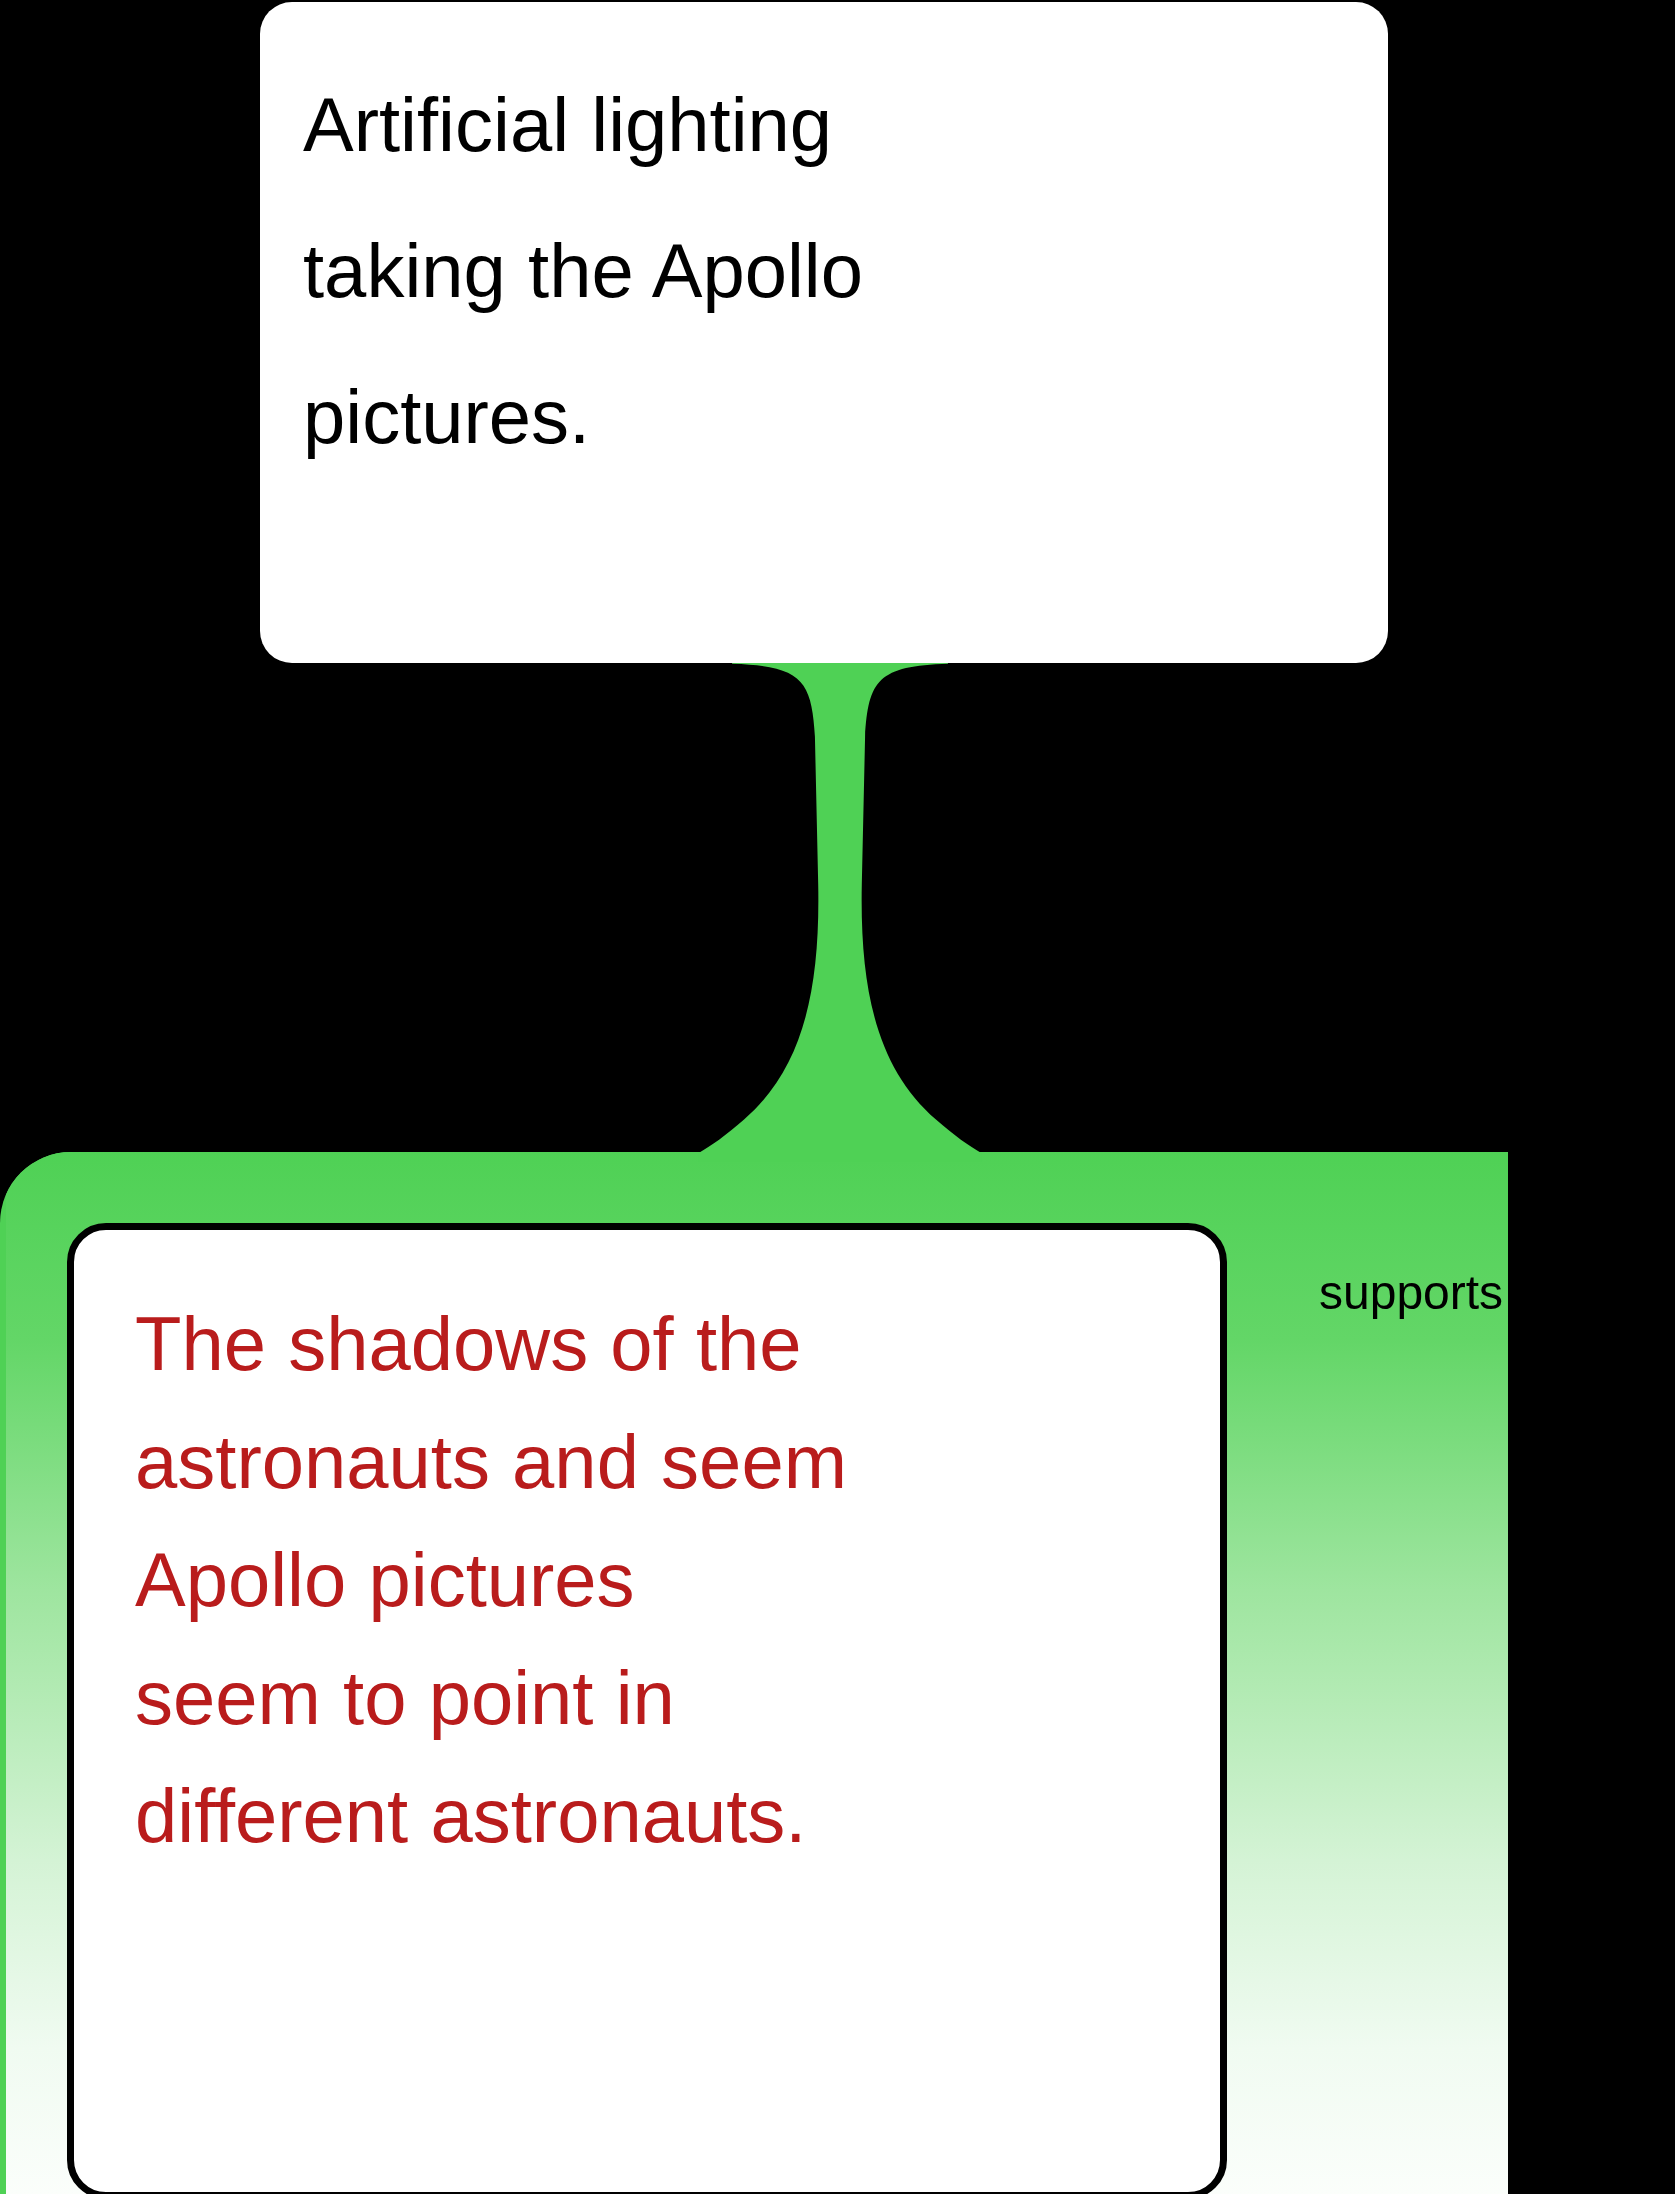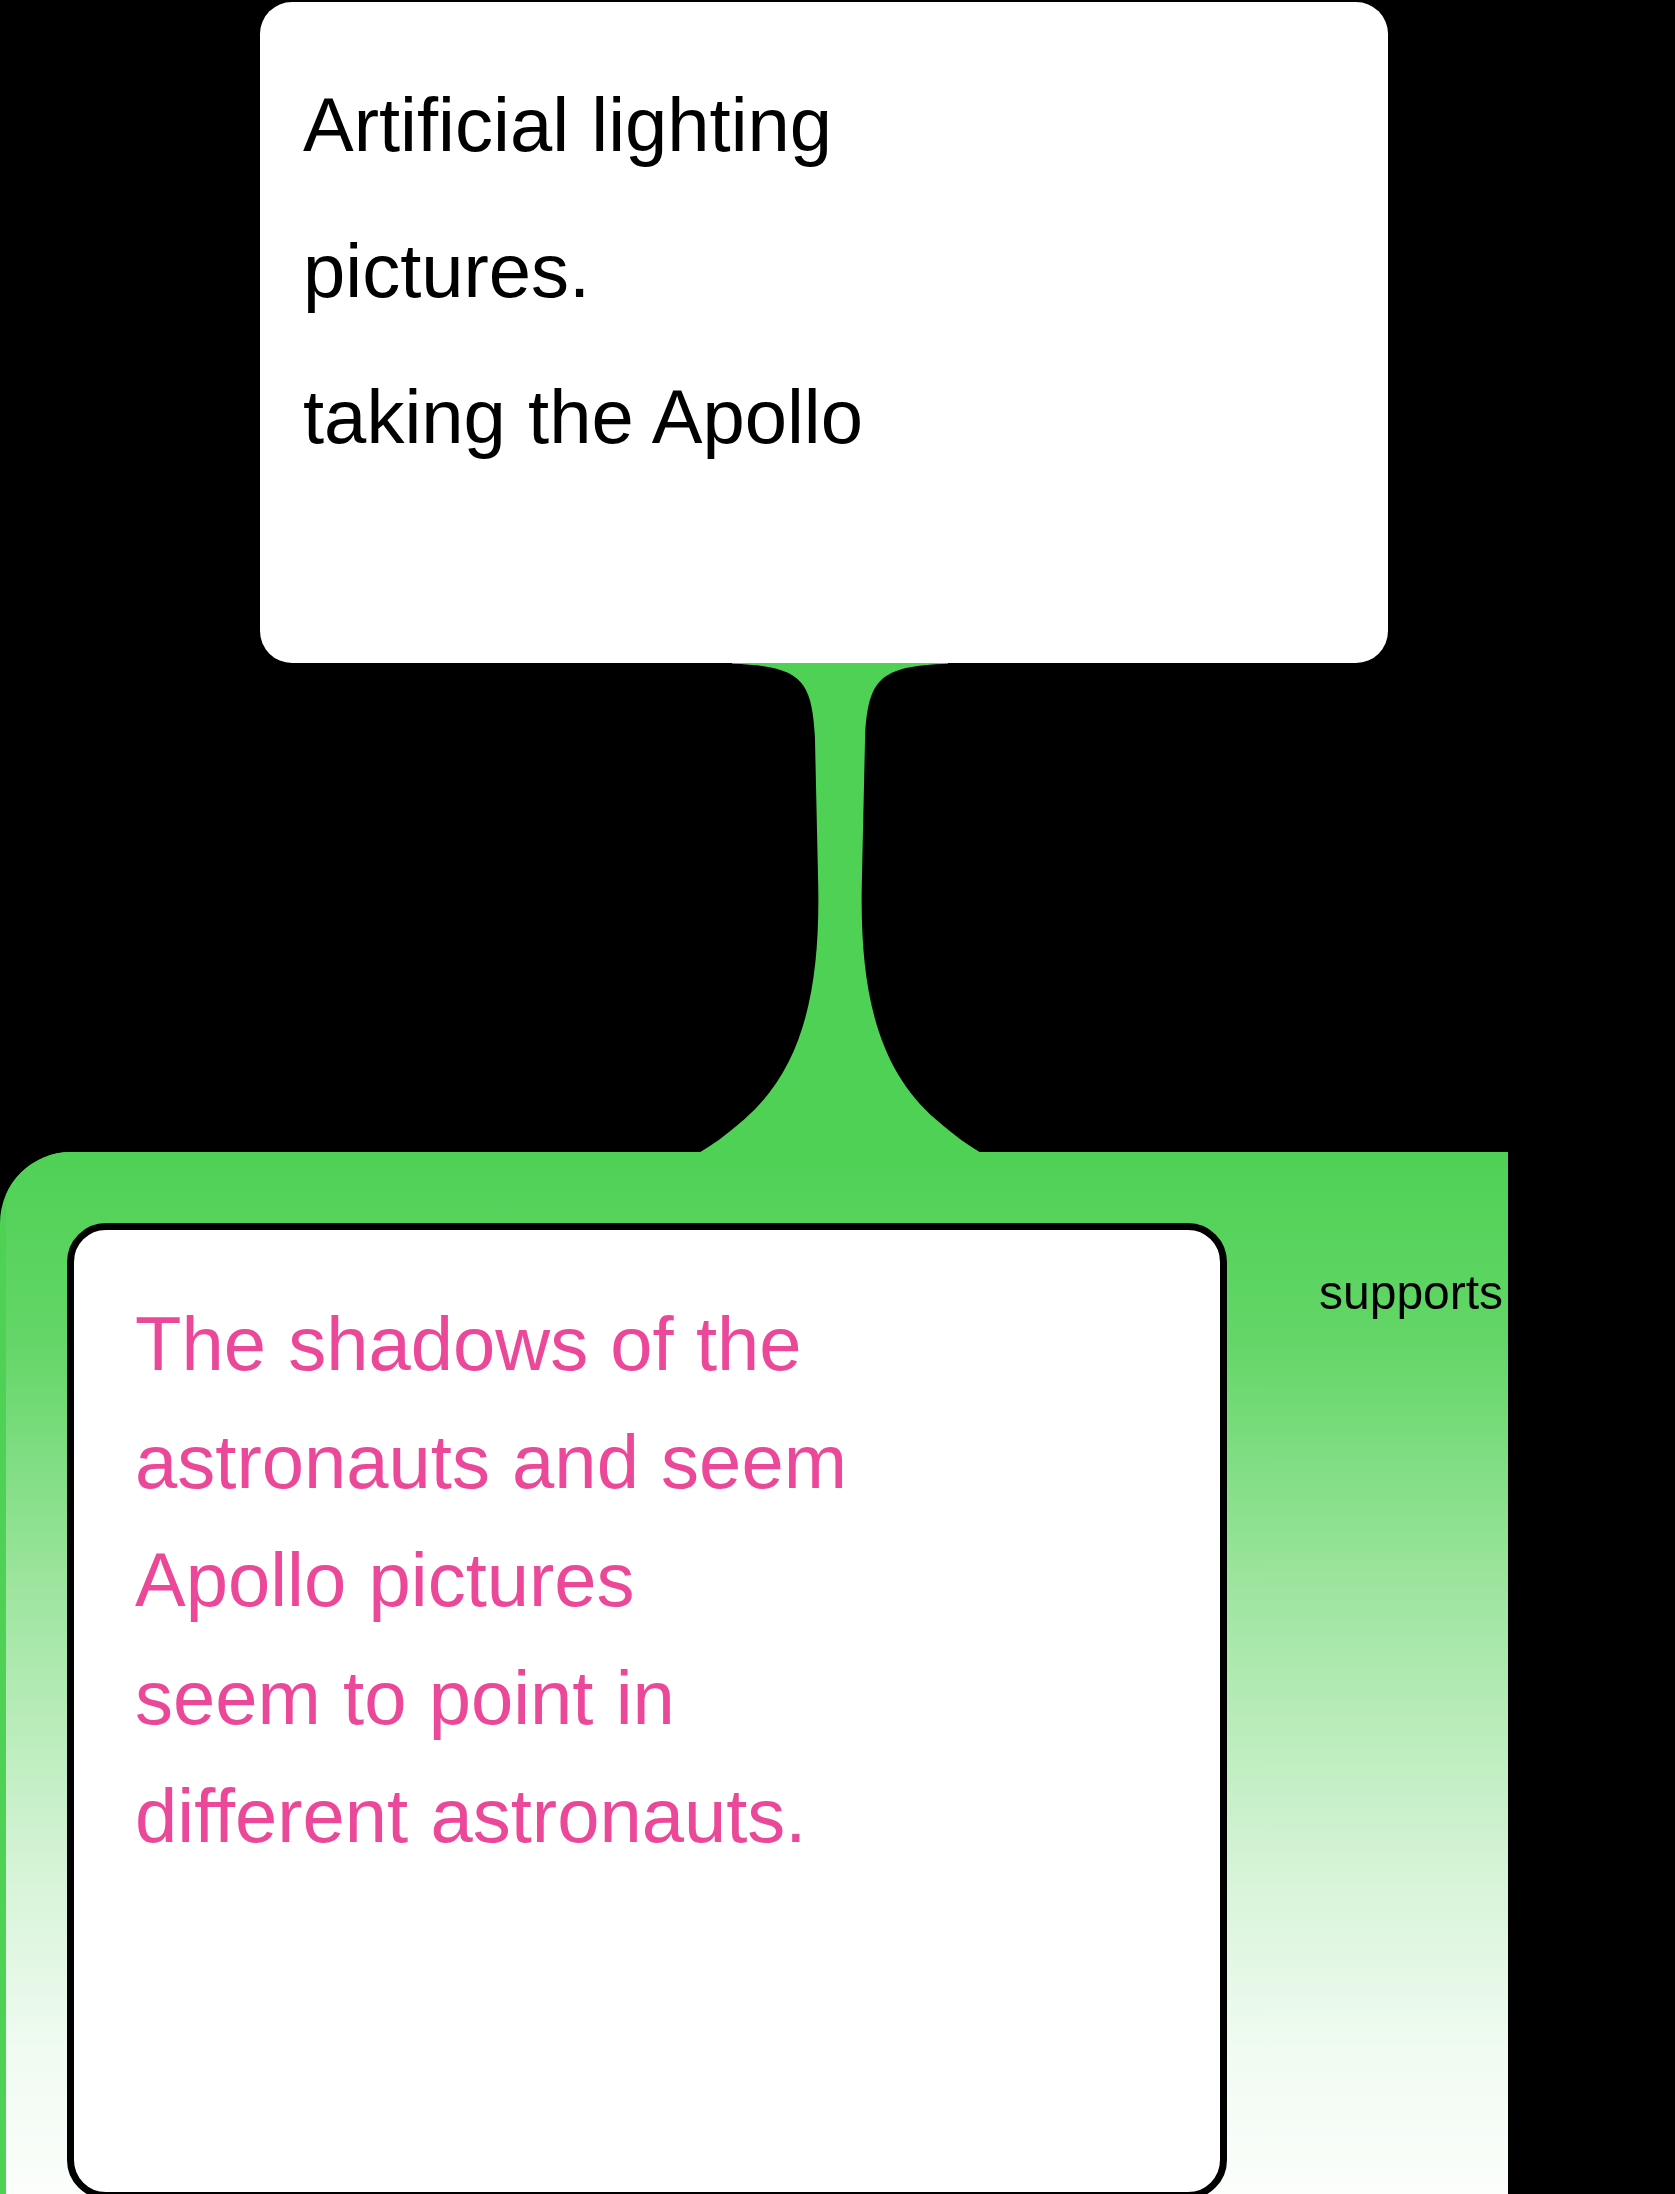--- a/index.html
+++ b/index.html
@@ -76,21 +76,21 @@
     height: 976px;
     background: #ffffff;
     border: 7.6px solid #000000;
     border-radius: 39px;
     box-sizing: border-box;
     padding: 55px 27px 0 61px;
   }
   .reason-text {
     font-size: 76px;
     line-height: 118px;
-    color: #ec4899;
+    color: #b91c1c;
     letter-spacing: 0px;
     word-spacing: 1.1px;
   }
 
   
   #relation-label {
     position: absolute;
     left: 1319px;
     top: 1255px;
     font-size: 48px;
@@ -123,22 +123,22 @@
                C 24 900 50 882 84 852
                C 190 760 224 620 220 420
                L 214 150
                C 208 46 190 20 62 16
                Z" fill="#4fd155"></path>
     </svg>
   </div>
 
   <div id="claim-box">
     <div class="claim-text">Artificial lighting</div>
+    <div class="claim-text">taking the Apollo</div>
     <div class="claim-text">pictures.</div>
-    <div class="claim-text">taking the Apollo</div>
   </div>
 
   <div id="relation-label">supports</div>
 
   <div id="reason-box">
     <div class="reason-text">The shadows of the</div>
     <div class="reason-text">astronauts and seem</div>
     <div class="reason-text">Apollo pictures</div>
     <div class="reason-text">seem to point in</div>
     <div class="reason-text">different astronauts.</div>

